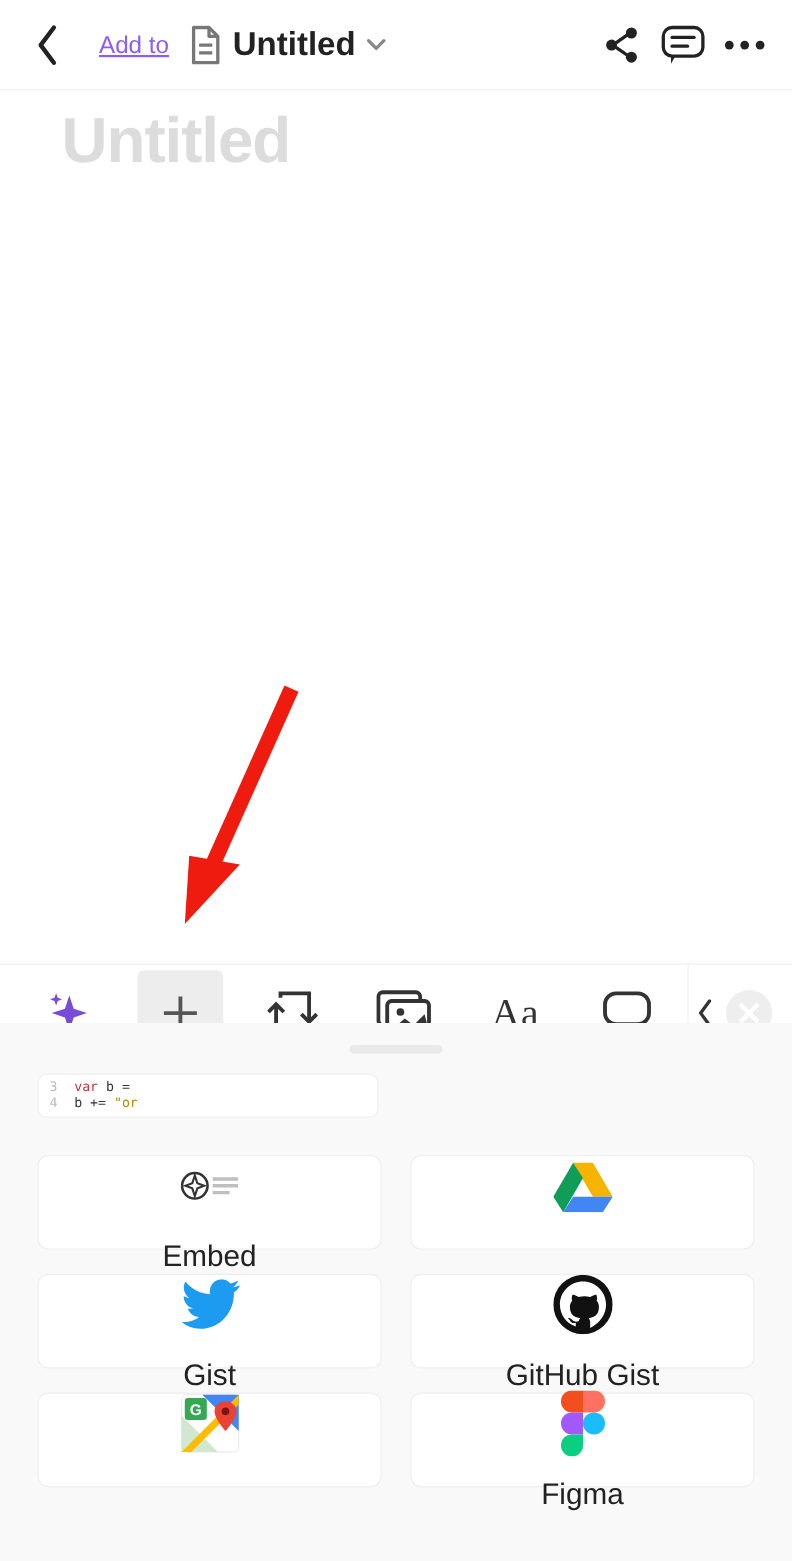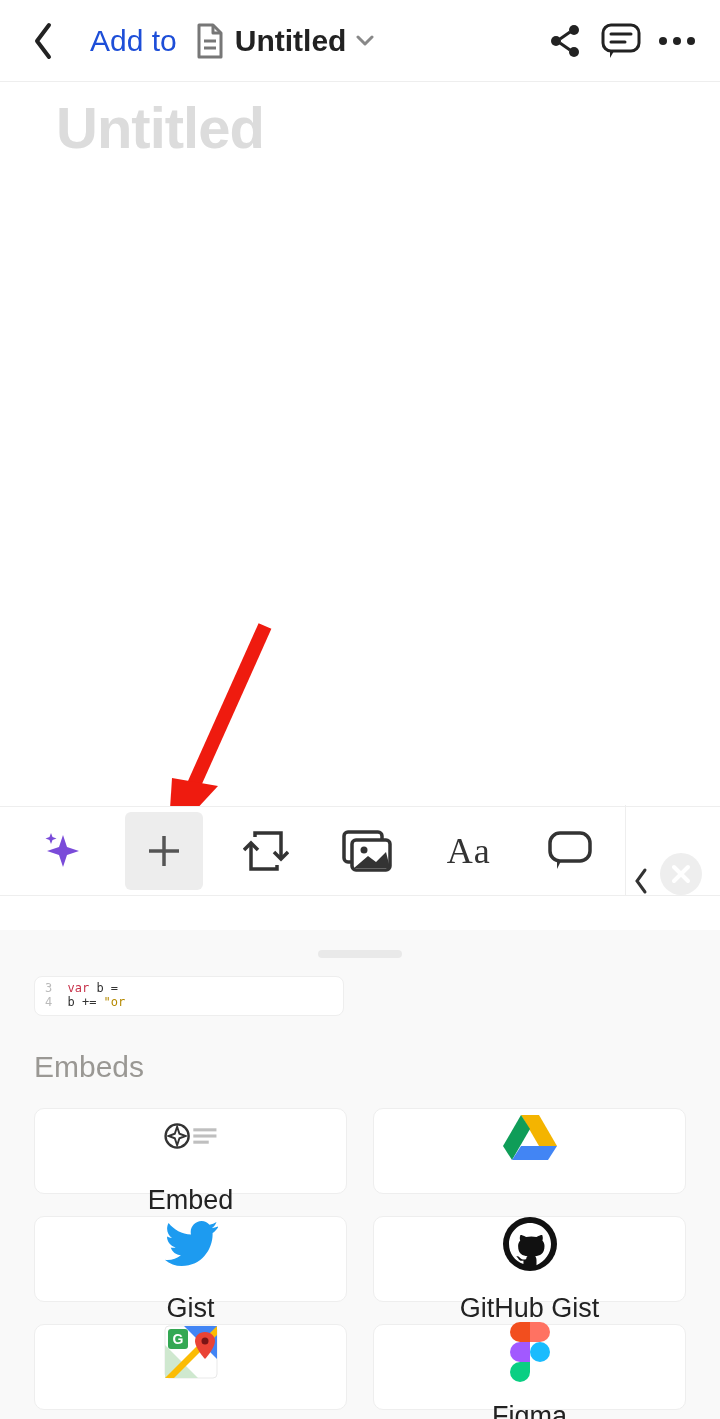--- a/index.html
+++ b/index.html
@@ -14,24 +14,25 @@
 }
 .topbar {
   display: flex;
   align-items: center;
   height: 82px;
   padding: 0 22px;
   border-bottom: 1px solid #eee;
   gap: 14px;
 }
 .addto {
-  color: #1d4ed8;
-  font-size: 30px;
+  color: #8b5cf6;
+  font-size: 22px;
   font-weight: 500;
   margin-left: 12px;
+  text-decoration: underline;
 }
 .title-area {
   display: flex;
   align-items: center;
   gap: 10px;
   margin-left: 4px;
 }
 .doc-title {
   font-size: 30px;
   font-weight: 700;
@@ -57,25 +58,25 @@
   position: absolute;
   left: 150px;
   top: 618px;
   width: 130px;
   height: 230px;
   pointer-events: none;
 }
 
 .toolbar {
   position: absolute;
-  top: 806px;
+  top: 876px;
   left: 0; right: 0;
   height: 90px;
   display: flex;
-  align-items: flex-end;
+  align-items: center;
   border-top: 1px solid #eee;
   border-bottom: 1px solid #eee;
   padding: 0 12px;
   background: #fff;
 }
 .tool-cell {
   flex: 1;
   display: flex;
   align-items: center;
   justify-content: center;
@@ -304,21 +305,20 @@
       <span class="kw">var</span>
       <span class="v">b =</span>
     </div>
     <div>
       <span class="ln">4</span>
       <span class="v">b +=</span>
       <span class="s">"or</span>
     </div>
   </div>
 
-  <div class="section-heading">Embeds</div>
 
   <div class="grid">
 
     <div class="tile">
       <div class="tile-icon">
         <svg width="54" height="40" viewBox="0 0 70 40">
           <circle cx="17" cy="20" r="15" fill="none" stroke="#333" stroke-width="3"></circle>
           <path d="M17 8 L20 17 L28 20 L20 23 L17 32 L14 23 L6 20 L14 17 Z" fill="none" stroke="#333" stroke-width="2.5"></path>
           <line x1="38" y1="12" x2="68" y2="12" stroke="#bfbfbf" stroke-width="4"></line>
           <line x1="38" y1="20" x2="68" y2="20" stroke="#bfbfbf" stroke-width="4"></line>

